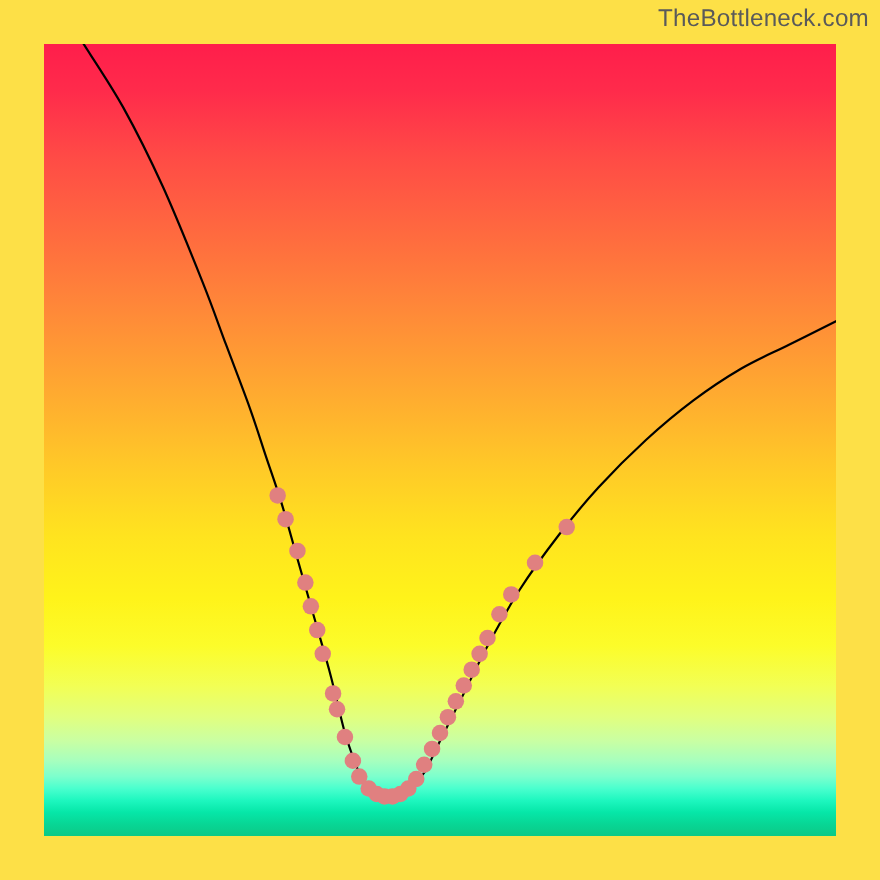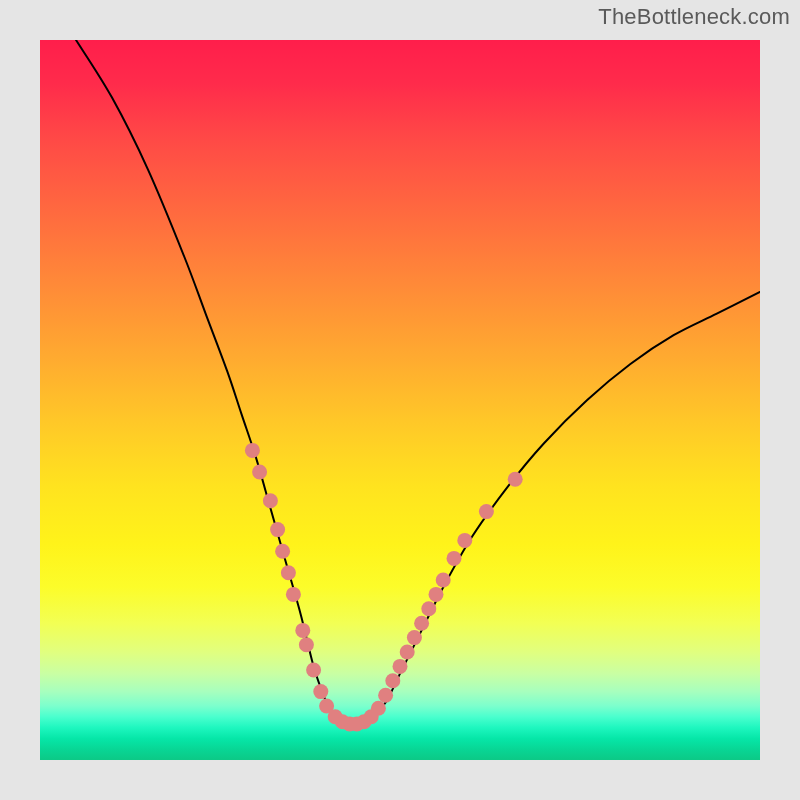--- a/index.html
+++ b/index.html
@@ -7,21 +7,21 @@
     padding: 0;
     width: 800px;
     height: 800px;
     overflow: hidden;
     background: #000;
     font-family: Arial, Helvetica, sans-serif;
   }
   .outer {
     width: 800px;
     height: 800px;
-    background: #e5e5e5;
+    background: #fde047;
     position: relative;
   }
   .watermark {
     position: absolute;
     top: 4px;
     right: 10px;
     color: #5a5a5a;
     font-size: 22px;
     font-weight: 500;
     letter-spacing: 0.2px;

